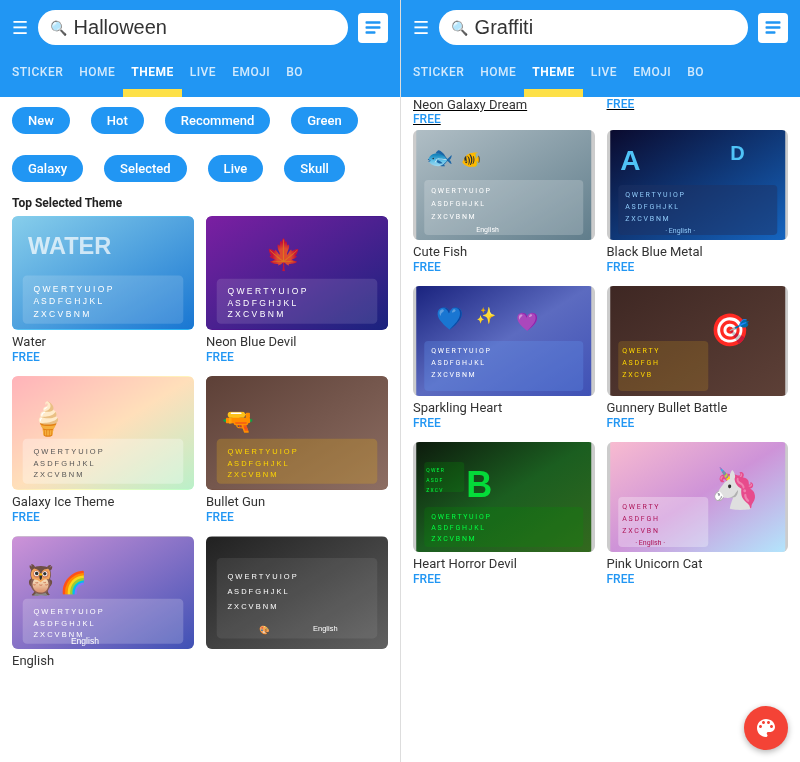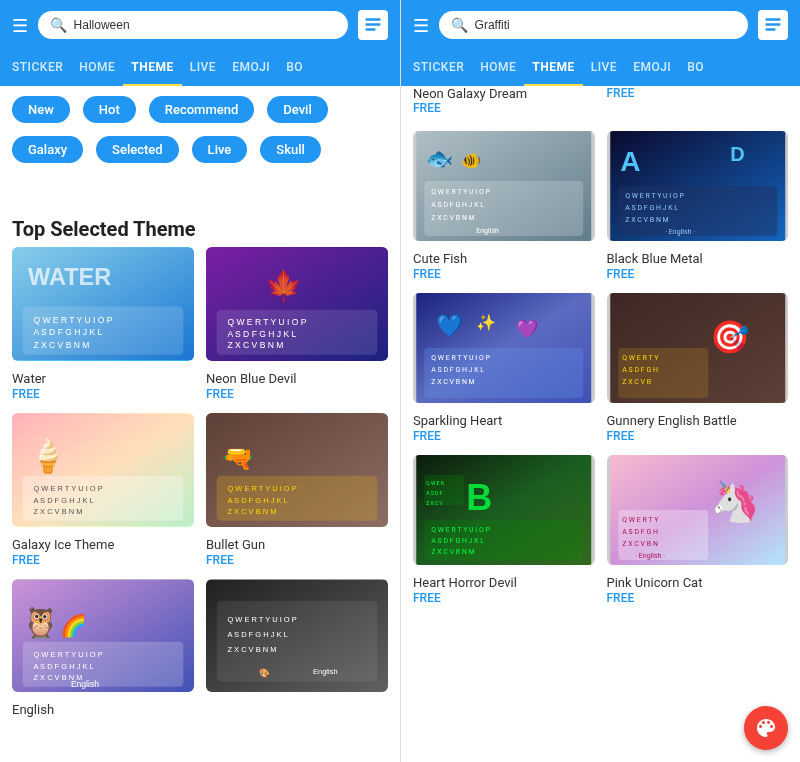--- a/index.html
+++ b/index.html
@@ -6,60 +6,60 @@
     body { font-family: 'Roboto', Arial, sans-serif; background: #f5f5f5; display: flex; width: 800px; height: 762px; overflow: hidden; }
 
     .panel { width: 400px; height: 762px; display: flex; flex-direction: column; background: #fff; overflow: hidden; }
     .panel-right { border-left: 1px solid #ddd; }
 
     
     .header { background: #2196F3; padding: 10px 12px; display: flex; align-items: center; gap: 10px; }
     .hamburger-icon { color: white; font-size: 18px; cursor: pointer; }
     .search-bar { flex: 1; background: white; border-radius: 20px; display: flex; align-items: center; padding: 6px 12px; gap: 6px; }
     .search-icon { color: #999; font-size: 14px; }
-    .search-input { border: none; outline: none; font-size: 12px; width: 100%; color: #333; }
+    .search-input { border: none; outline: none; font-size: 20px; width: 100%; color: #333; }
     .profile-icon { width: 30px; height: 30px; background: white; border-radius: 4px; display: flex; align-items: center; justify-content: center; }
     .profile-icon svg { width: 20px; height: 20px; }
 
     
     .nav-tabs { display: flex; background: #2196F3; padding: 0 4px; }
     .nav-tab { color: rgba(255,255,255,0.8); font-size: 12px; font-weight: 500; padding: 10px 8px; cursor: pointer; border-bottom: 2px solid transparent; letter-spacing: 0.5px; }
-    .nav-tab.active { color: white; font-weight: 700; border-bottom: 2px solid #fde047; }
-
-    
-    .filter-area { padding: 10px 12px 6px; display: flex; flex-wrap: wrap; gap: 13px; }
+    .nav-tab.active { color: white; font-weight: 700; border-bottom: 8px solid #fde047; }
+
+    
+    .filter-area { padding: 10px 12px 6px; display: flex; flex-wrap: wrap; gap: 21px; }
     .chip { padding: 6px 16px; border-radius: 20px; background: #2196F3; color: white; font-size: 13px; font-weight: 500; cursor: pointer; }
 
     
-    .section-title { padding: 8px 12px 6px; font-size: 20px; font-weight: 700; color: #222; margin-top: 40px; }
+    .section-title { padding: 8px 12px 6px; font-size: 12px; font-weight: 700; color: #222; }
 
     
     .content { flex: 1; overflow-y: auto; padding: 0 12px 12px; }
 
     
     .theme-grid { display: grid; grid-template-columns: 1fr 1fr; gap: 12px; }
     .theme-item { display: flex; flex-direction: column; }
     .theme-img { width: 100%; aspect-ratio: 1.6/1; border-radius: 6px; object-fit: cover; background: #ccc; overflow: hidden; position: relative; }
-    .theme-name { font-size: 13px; color: #333; margin-top: 10px; font-weight: 400; }
+    .theme-name { font-size: 13px; color: #333; margin-top: 4px; font-weight: 400; }
     .theme-price { font-size: 12px; color: #2196F3; font-weight: 500; margin-top: 1px; }
 
     
     .right-content { flex: 1; overflow-y: auto; padding: 0 12px 12px; }
 
     
     .right-full-grid { display: grid; grid-template-columns: 1fr 1fr; gap: 12px; }
     .right-full-item { display: flex; flex-direction: column; }
     .right-full-img { width: 100%; height: 110px; border-radius: 6px; background: #ccc; overflow: hidden; }
 
     
     .palette-btn { position: absolute; bottom: 12px; right: 12px; width: 44px; height: 44px; background: #F44336; border-radius: 50%; display: flex; align-items: center; justify-content: center; cursor: pointer; box-shadow: 0 2px 6px rgba(0,0,0,0.3); }
     .right-panel-wrapper { position: relative; flex: 1; overflow: hidden; display: flex; flex-direction: column; }
 
     
-    .top-partial { display: grid; grid-template-columns: 1fr 1fr; gap: 12px; padding: 0 12px 16px; }
+    .top-partial { display: grid; grid-template-columns: 1fr 1fr; gap: 12px; padding: 0 12px 4px; text-decoration: underline; }
     .partial-item { display: flex; flex-direction: column; }
     .partial-item-name { font-size: 13px; color: #333; }
     .partial-item-price { font-size: 12px; color: #2196F3; font-weight: 500; }
 
     
     .img-water { background: linear-gradient(135deg, #87CEEB 0%, #4FC3F7 50%, #29B6F6 100%); }
     .img-neon { background: linear-gradient(135deg, #7B1FA2 0%, #4A148C 50%, #1A237E 100%); }
     .img-galaxy { background: linear-gradient(135deg, #FFB3BA 0%, #FFDFBA 30%, #FFFFBA 60%, #BAFFC9 100%); }
     .img-bullet { background: linear-gradient(135deg, #5D4037 0%, #795548 50%, #8D6E63 100%); }
 
@@ -92,21 +92,21 @@
     <span class="nav-tab active">THEME</span>
     <span class="nav-tab">LIVE</span>
     <span class="nav-tab">EMOJI</span>
     <span class="nav-tab">BO</span>
   </div>
 
   <div class="filter-area">
     <span class="chip">New</span>
     <span class="chip">Hot</span>
     <span class="chip">Recommend</span>
-    <span class="chip">Devil</span>
+    <span class="chip">Green</span>
     <span class="chip">Galaxy</span>
     <span class="chip">Selected</span>
     <span class="chip">Live</span>
     <span class="chip">Skull</span>
   </div>
 
   <div class="section-title">Top Selected Theme</div>
 
   <div class="content">
     <div class="theme-grid">
@@ -364,21 +364,21 @@
                   </linearGradient>
                 </defs>
               <rect width="175" height="110" fill="url(#gbg)"></rect>
               <text x="100" y="55" font-size="32">🎯</text>
               <rect x="8" y="55" width="90" height="50" rx="4" fill="rgba(218,165,32,0.2)"></rect>
               <text x="12" y="67" fill="#FFD700" font-size="7">Q W E R T Y</text>
               <text x="12" y="79" fill="#FFD700" font-size="7">A S D F G H</text>
               <text x="12" y="91" fill="#FFD700" font-size="7">Z X C V B</text>
             </svg>
           </div>
-          <span class="theme-name">Gunnery English Battle</span>
+          <span class="theme-name">Gunnery Bullet Battle</span>
           <span class="theme-price">FREE</span>
         </div>
 
         <div class="right-full-item">
           <div class="right-full-img">
             <svg width="100%" height="100%" viewBox="0 0 175 110" xmlns="http://www.w3.org/2000/svg">
               <defs>
                   <linearGradient id="ghg" x1="0%" y1="0%" x2="100%" y2="100%">
                     <stop offset="0%" style="stop-color:#0D1B0D"></stop>
                     <stop offset="50%" style="stop-color:#1B5E20"></stop>

